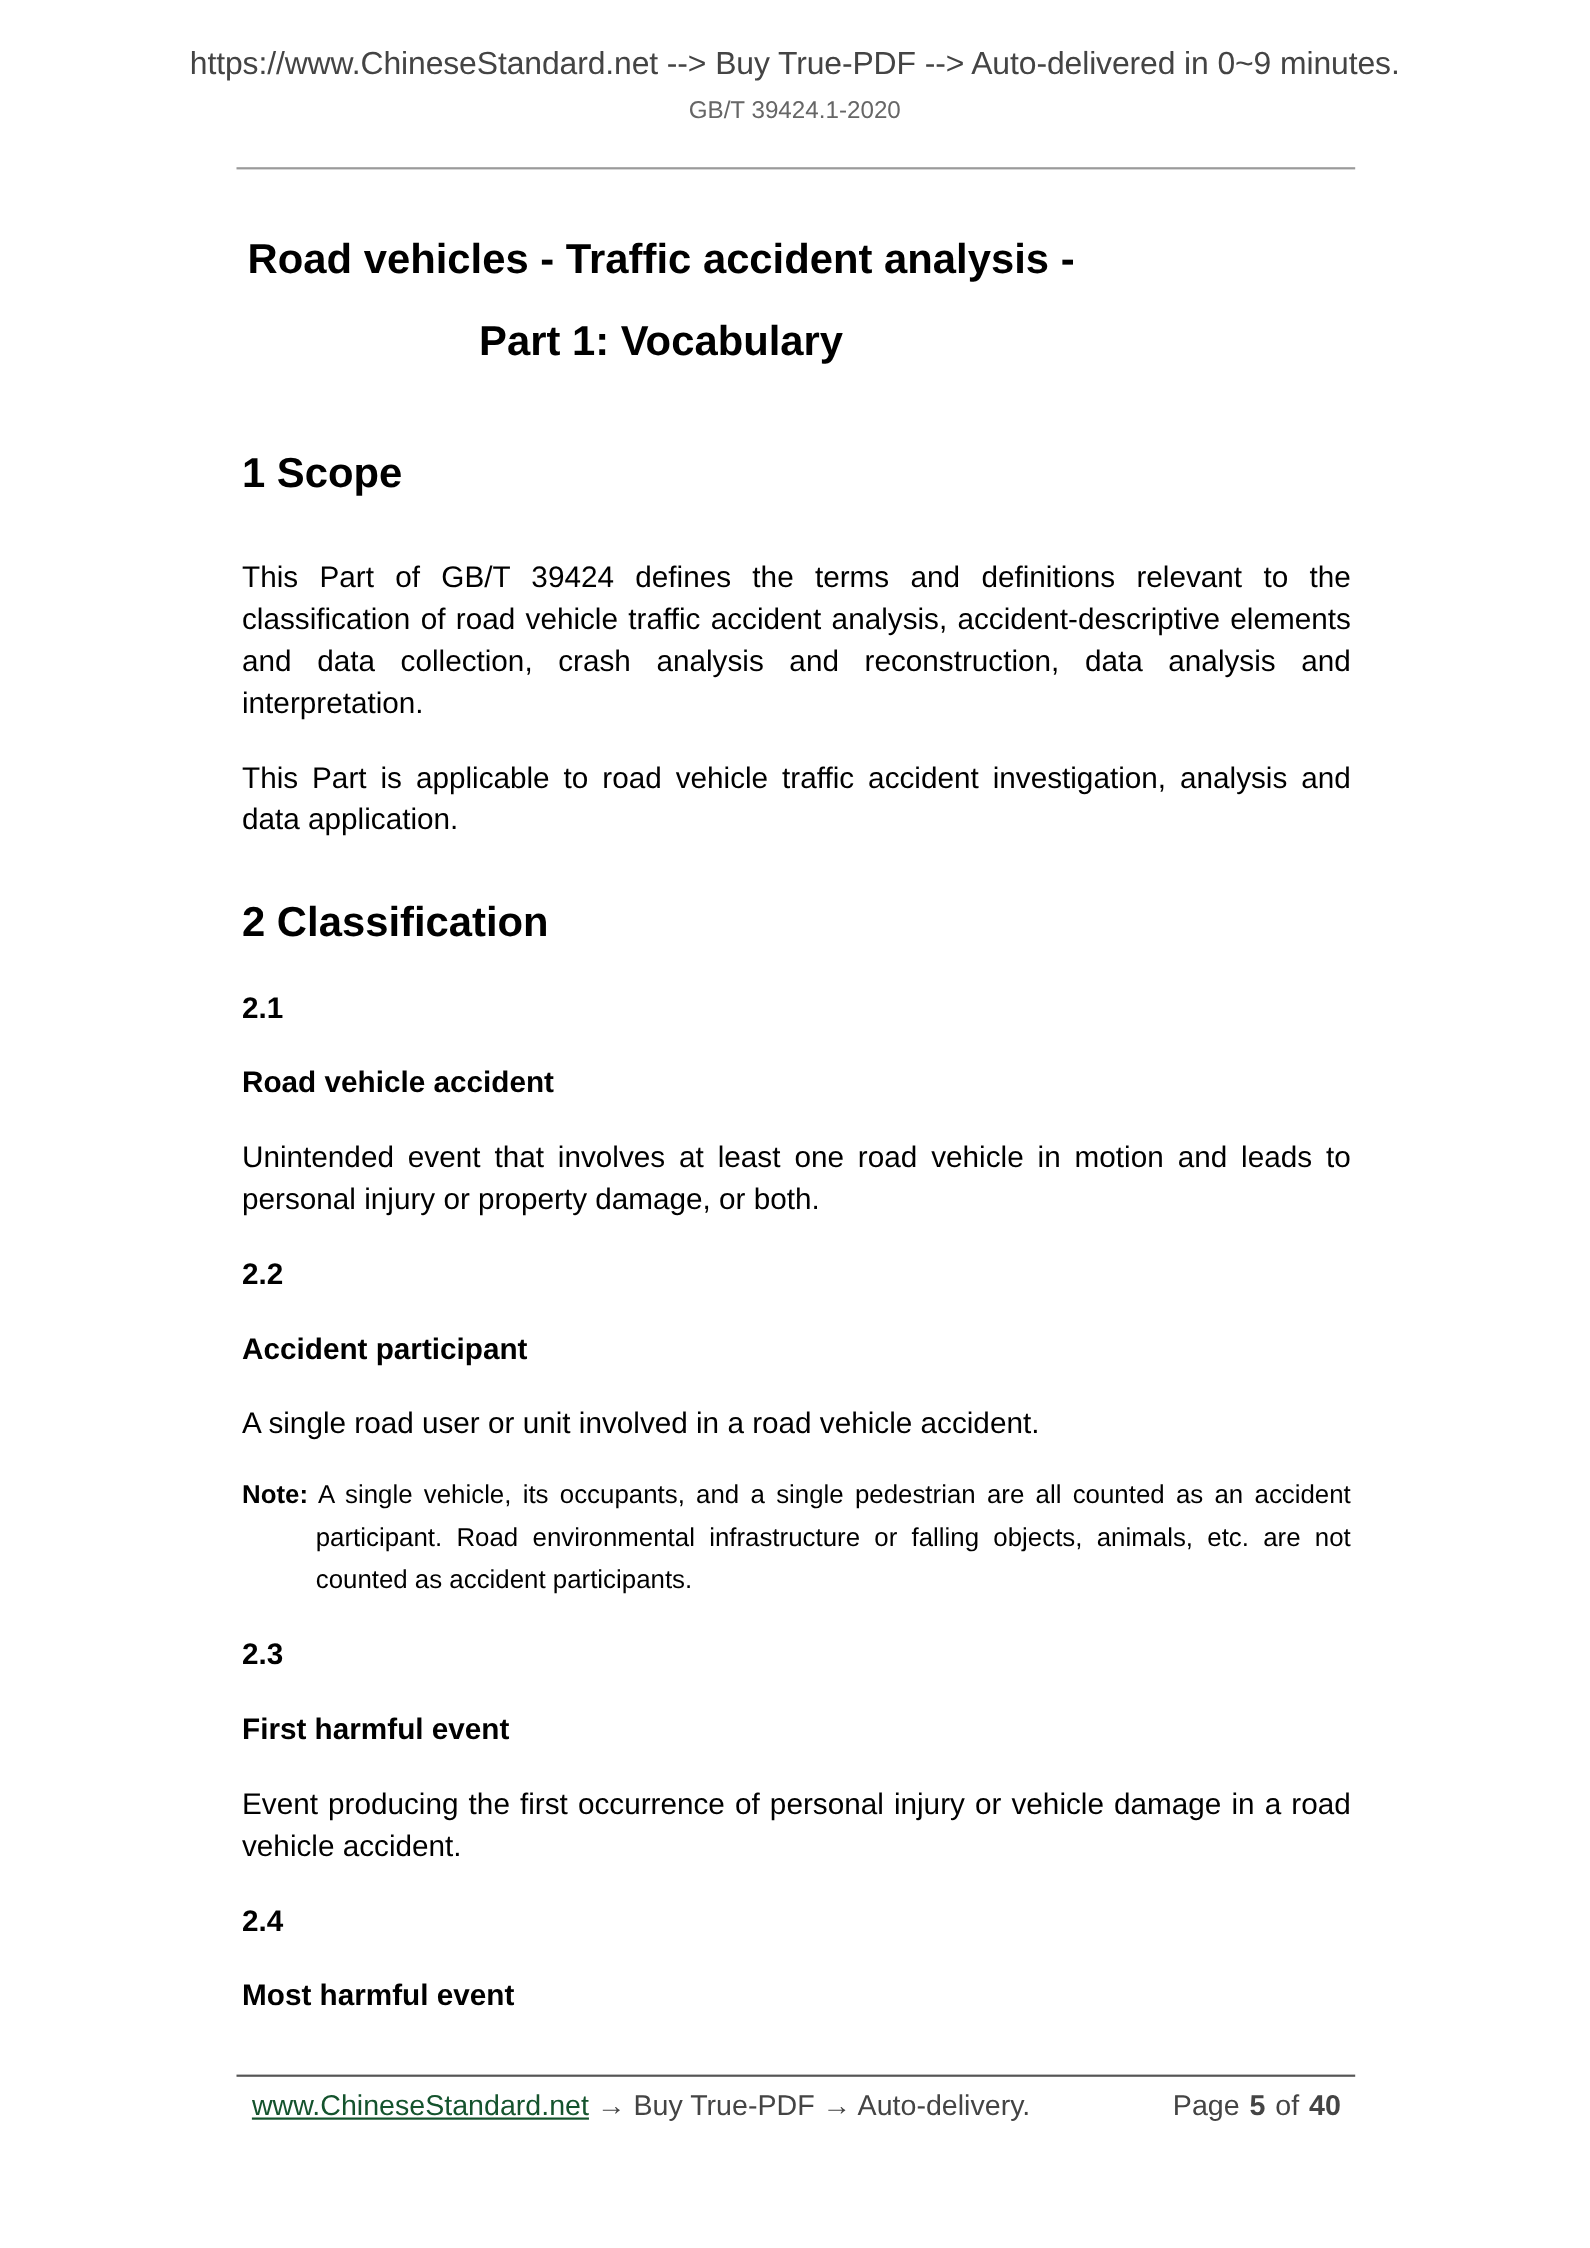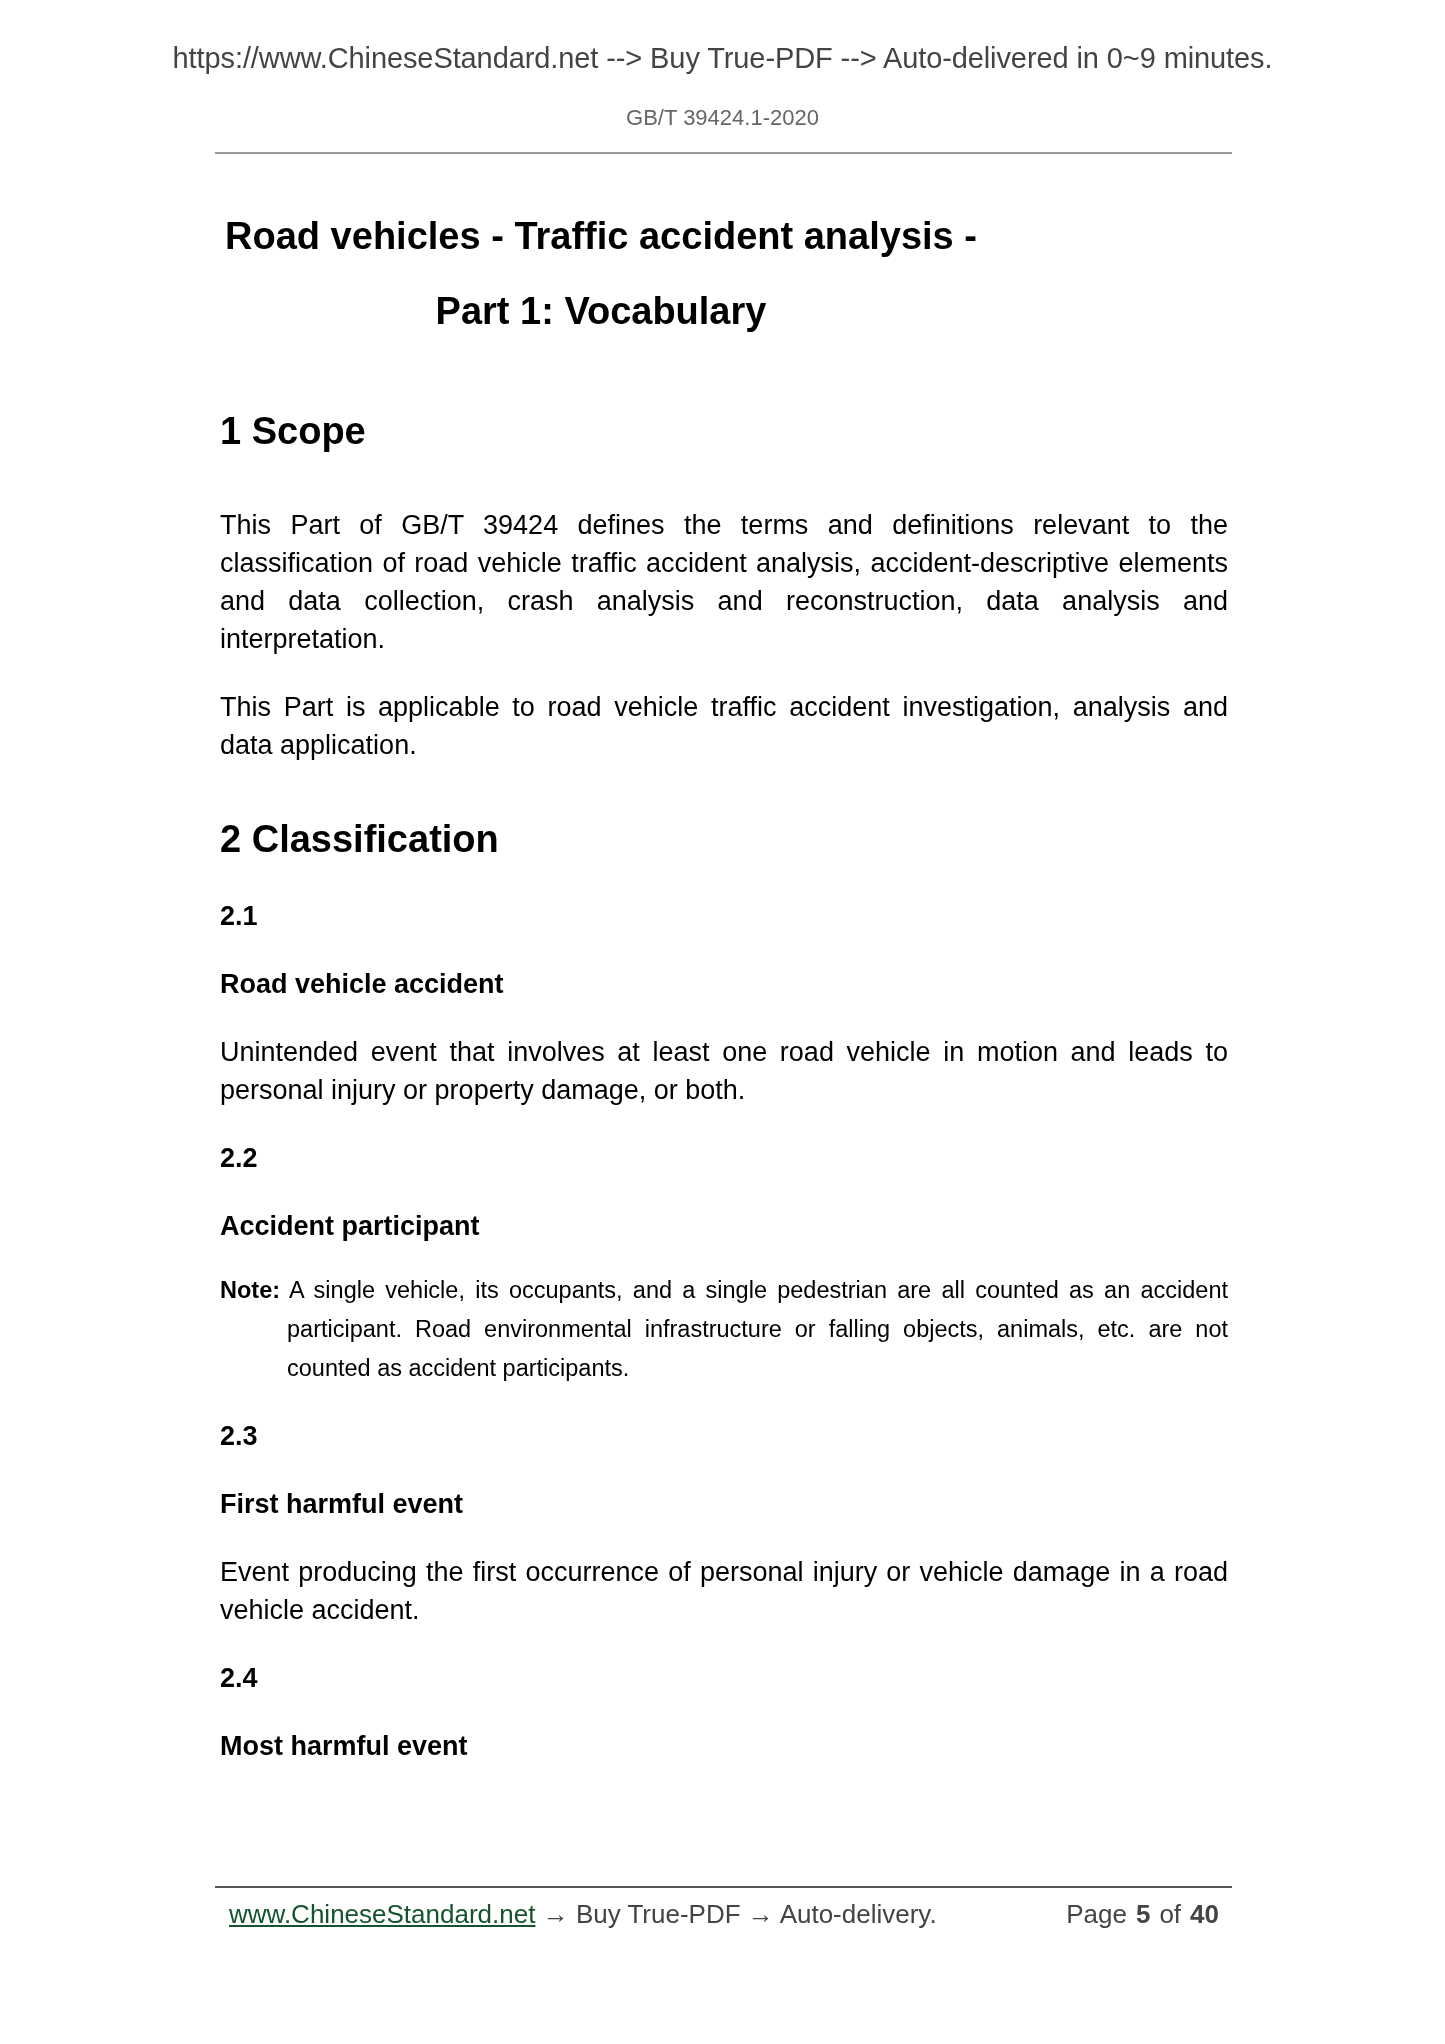--- a/index.html
+++ b/index.html
@@ -20,21 +20,21 @@
     
     .promo {
       left: 0; width: 1445px; top: 40px;
       text-align: center;
       font-size: 29px;
       line-height: 36px;
       color: #444444;
       letter-spacing: -0.1px;
     }
     .std-code {
-      left: 0; width: 1445px; top: 104px;
+      left: 0; width: 1445px; top: 86px;
       text-align: center;
       font-size: 22px;
       line-height: 28px;
       color: #666666;
     }
     .rule {
       left: 215px; width: 1017px; height: 0;
       border-top: 2px solid #9a9a9a;
     }
     .rule-top { top: 152px; }
@@ -120,20 +120,21 @@
 
   <div>
     <p class="clause-num" style="margin-top:35px;">2.1</p>
     <p class="term" style="margin-top:30px;">Road vehicle accident</p>
     <p class="p" style="margin-top:30px;">Unintended event that involves at least one road vehicle in motion and leads to personal injury or property damage, or both.</p>
   </div>
 
   <div>
     <p class="clause-num" style="margin-top:30px;">2.2</p>
     <p class="term" style="margin-top:30px;">Accident participant</p>
+    <p class="p" style="margin-top:30px;">A single road user or unit involved in a road vehicle accident.</p>
     <p class="note" style="margin-top:26px;"><span class="note-label">Note:</span> <span>A single vehicle, its occupants, and a single pedestrian are all counted as an accident participant. Road environmental infrastructure or falling objects, animals, etc. are not counted as accident participants.</span></p>
   </div>
 
   <div>
     <p class="clause-num" style="margin-top:29px;">2.3</p>
     <p class="term" style="margin-top:30px;">First harmful event</p>
     <p class="p" style="margin-top:30px;">Event producing the first occurrence of personal injury or vehicle damage in a road vehicle accident.</p>
   </div>
 
   <div>

